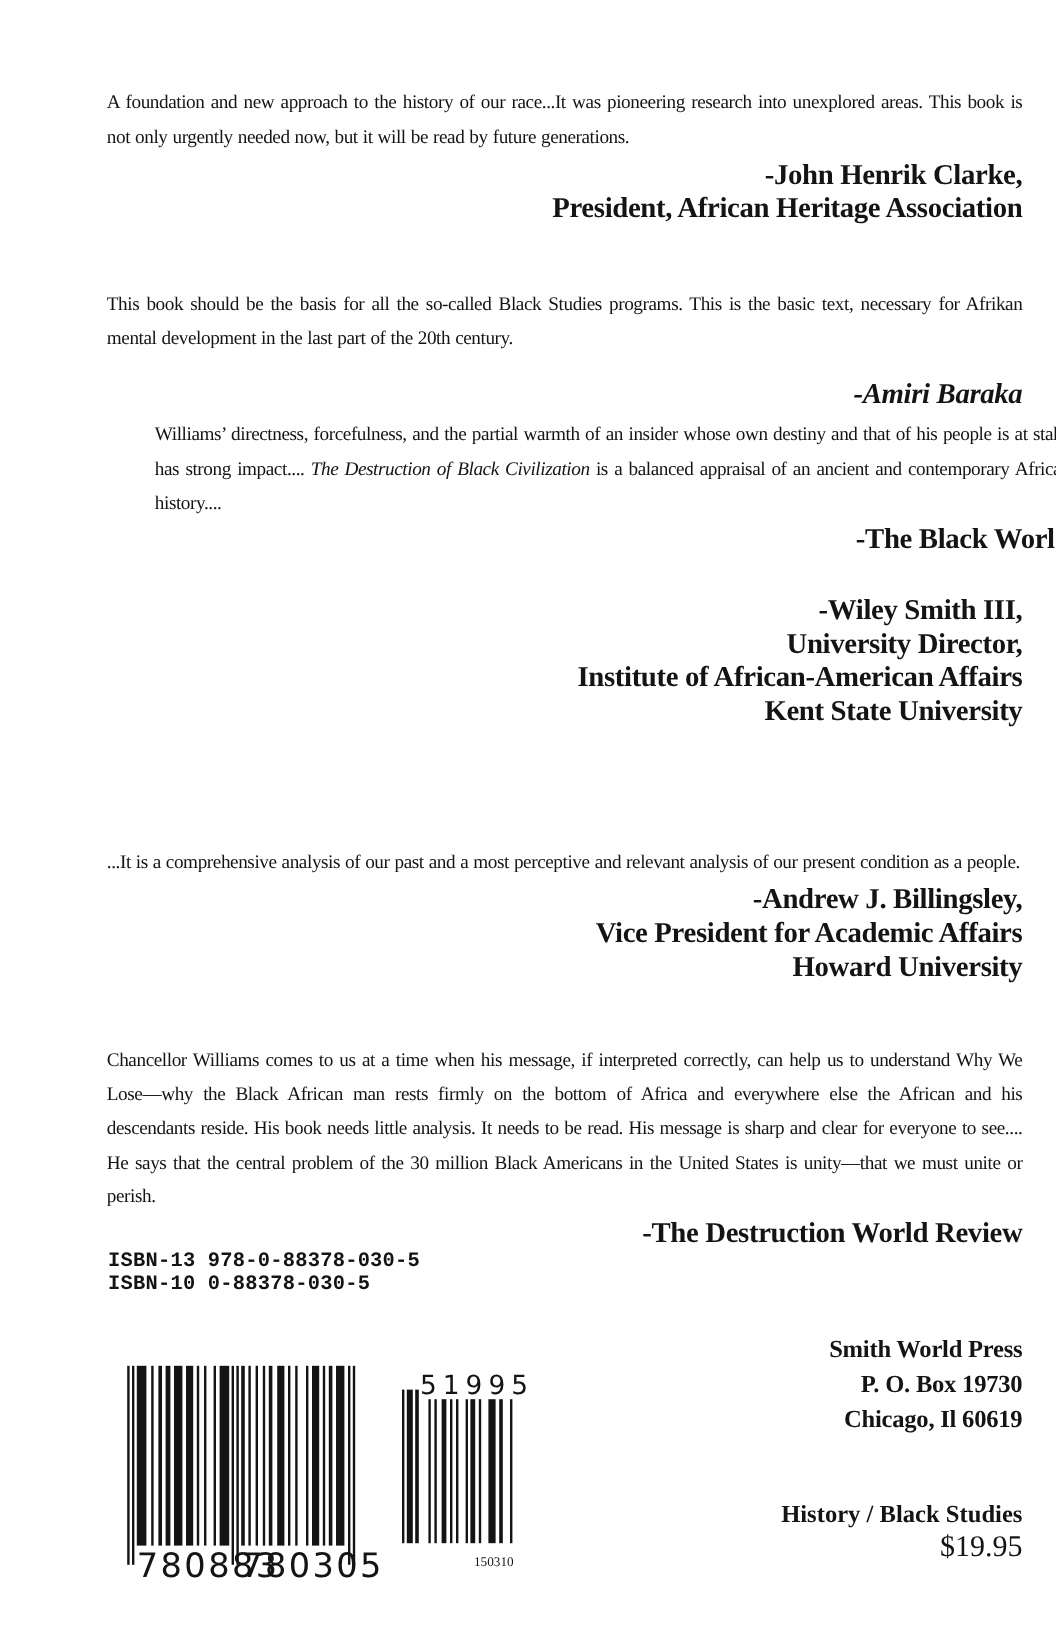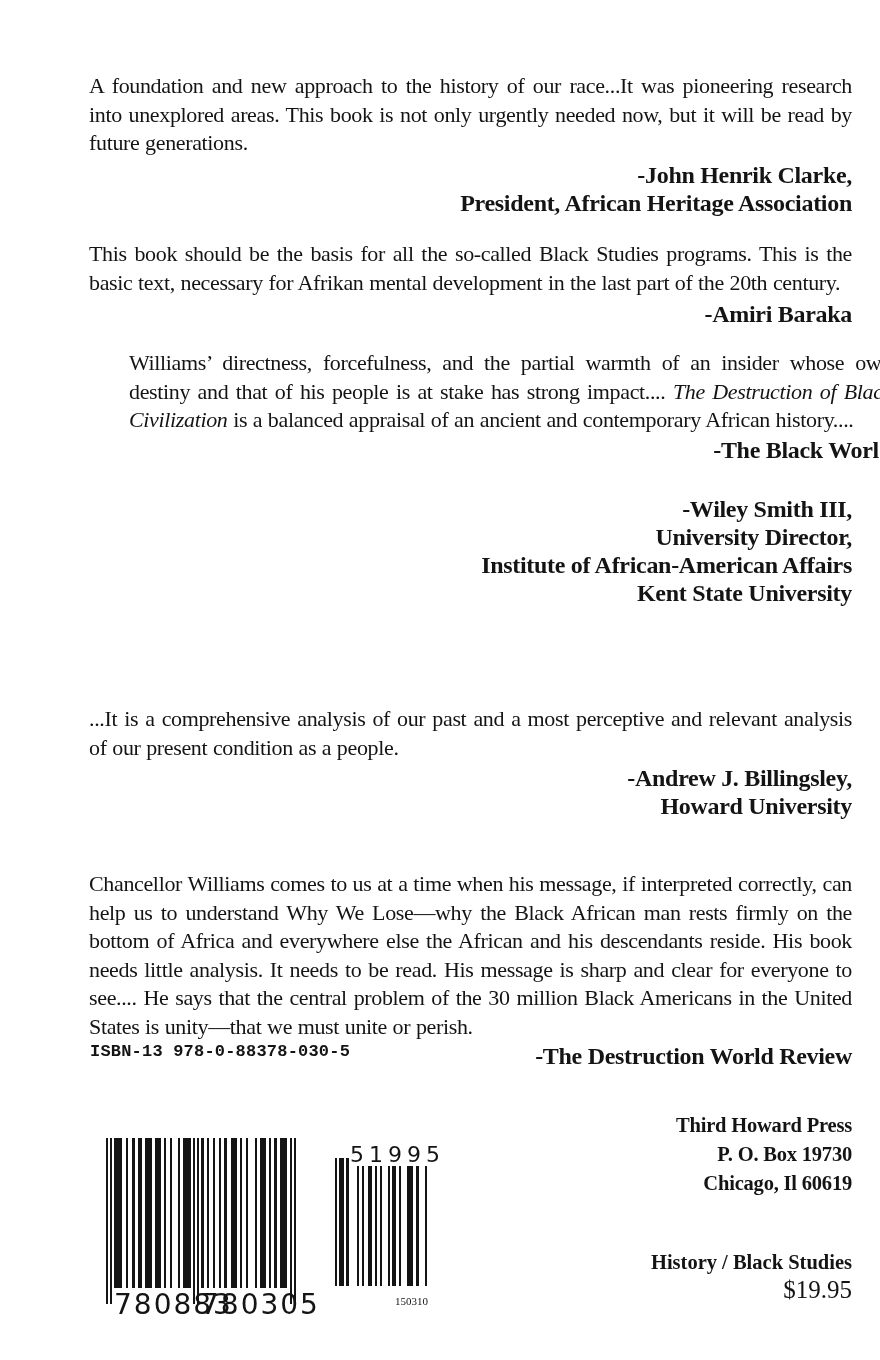--- a/index.html
+++ b/index.html
@@ -4,21 +4,21 @@
   <style>
     html, body { margin: 0; padding: 0; background: #ffffff; }
     body {
       width: 880px; height: 1360px; position: relative; overflow: hidden;
       font-family: "Liberation Serif", "DejaVu Serif", serif;
       color: #141414;
     }
     .page { position: absolute; left: 89px; top: 0; width: 763px; }
     .blurb { position: absolute; left: 0; width: 763px; }
     .blurb-text {
-      font-size: 22px; line-height: 28.5px; margin: 0;
+      font-size: 16px; line-height: 28.5px; margin: 0;
       letter-spacing: -0.35px; word-spacing: 0.5px;
       text-align: justify; text-align-last: left;
     }
     .blurb-text em { font-style: italic; }
     .attr {
       text-align: right; font-weight: bold; font-size: 24px;
       line-height: 28px; letter-spacing: -0.3px; margin: 0;
     }
     .attr-line { display: block; }
     .isbn-text {
@@ -49,21 +49,21 @@
   <div class="blurb" style="top:72px;">
     <p class="blurb-text">A foundation and new approach to the history of our race...It was pioneering research into unexplored areas.  This book is not only urgently needed now, but it will be read by future generations.</p>
     <p class="attr" style="margin-top:3px;">
       <span class="attr-line">-John Henrik Clarke,</span>
       <span class="attr-line">President, African Heritage Association</span>
     </p>
   </div>
 
   <div class="blurb" style="top:240px;">
     <p class="blurb-text">This book should be the basis for all the so-called Black Studies programs.  This is the basic text, necessary for Afrikan mental development in the last part of the 20th century.</p>
-    <p class="attr" style="margin-top:3px;">
+    <p class="attr" style="margin-top:18px;font-style:italic;">
       <span class="attr-line">-Amiri Baraka</span>
     </p>
   </div>
 
   <div class="blurb" style="top:349px;margin-left:40px;">
     <p class="blurb-text"><span>Williams’ directness, forcefulness, and the partial warmth of an insider whose own destiny and that of his people is at stake has strong impact....  </span><em>The Destruction of Black Civilization</em><span> is a balanced appraisal of an ancient and contemporary African history....</span></p>
     <p class="attr" style="margin-top:1px;">
       <span class="attr-line">-The Black World</span>
     </p>
   </div>
@@ -74,35 +74,37 @@
       <span class="attr-line">University Director,</span>
       <span class="attr-line">Institute of African-American Affairs</span>
       <span class="attr-line">Kent State University</span>
     </p>
   </div>
 
   <div class="blurb" style="top:705px;">
     <p class="blurb-text">...It is a comprehensive analysis of our past and a most perceptive and relevant analysis of our present condition as a people.</p>
     <p class="attr" style="margin-top:2px;">
       <span class="attr-line">-Andrew J. Billingsley,</span>
+      <span class="attr-line">Vice President for Academic Affairs</span>
       <span class="attr-line">Howard University</span>
     </p>
   </div>
 
   <div class="blurb" style="top:870px;">
     <p class="blurb-text">Chancellor Williams comes to us at a time when his message, if interpreted correctly, can help us to understand  Why We Lose—why the Black African man rests firmly on the bottom of Africa and everywhere else the African and his descendants reside.  His book needs little analysis.  It needs to be read.  His message is sharp and clear for everyone to see....  He says that the central problem of the 30 million Black Americans in the United States is unity—that we must unite or perish.</p>
     <p class="attr" style="margin-top:1px;">
       <span class="attr-line">-The Destruction World Review</span>
     </p>
   </div>
 
 </div>
 
 <div class="isbn-text">
   <div>ISBN-13 978-0-88378-030-5</div>
+  <div>ISBN-10 0-88378-030-5</div>
 </div>
 
 <svg class="barcode-main" width="235" height="180" viewBox="0 0 235 180">
   <g fill="#141414">
     <rect x="6" y="0" width="2" height="166"></rect>
     <rect x="10" y="0" width="2" height="166"></rect>
     <rect x="14" y="0" width="8" height="150"></rect>
     <rect x="26" y="0" width="2" height="150"></rect>
     <rect x="32" y="0" width="3" height="150"></rect>
     <rect x="38" y="0" width="4" height="150"></rect>
@@ -150,19 +152,19 @@
     <rect x="62" y="26" width="4" height="120"></rect>
     <rect x="69" y="26" width="2" height="120"></rect>
     <rect x="77" y="26" width="6" height="120"></rect>
     <rect x="86" y="26" width="3" height="120"></rect>
     <rect x="95" y="26" width="2" height="120"></rect>
   </g>
   <text x="65" y="165" font-family="Liberation Serif, serif" font-size="11" fill="#141414">150310</text>
 </svg>
 
 <div class="publisher">
-  <div>Third Howard Press</div>
+  <div>Smith World Press</div>
   <div>P. O. Box 19730</div>
   <div>Chicago, Il 60619</div>
 </div>
 
 <div class="category">History / Black Studies</div>
 <div class="price">$19.95</div>
 
 </body></html>

